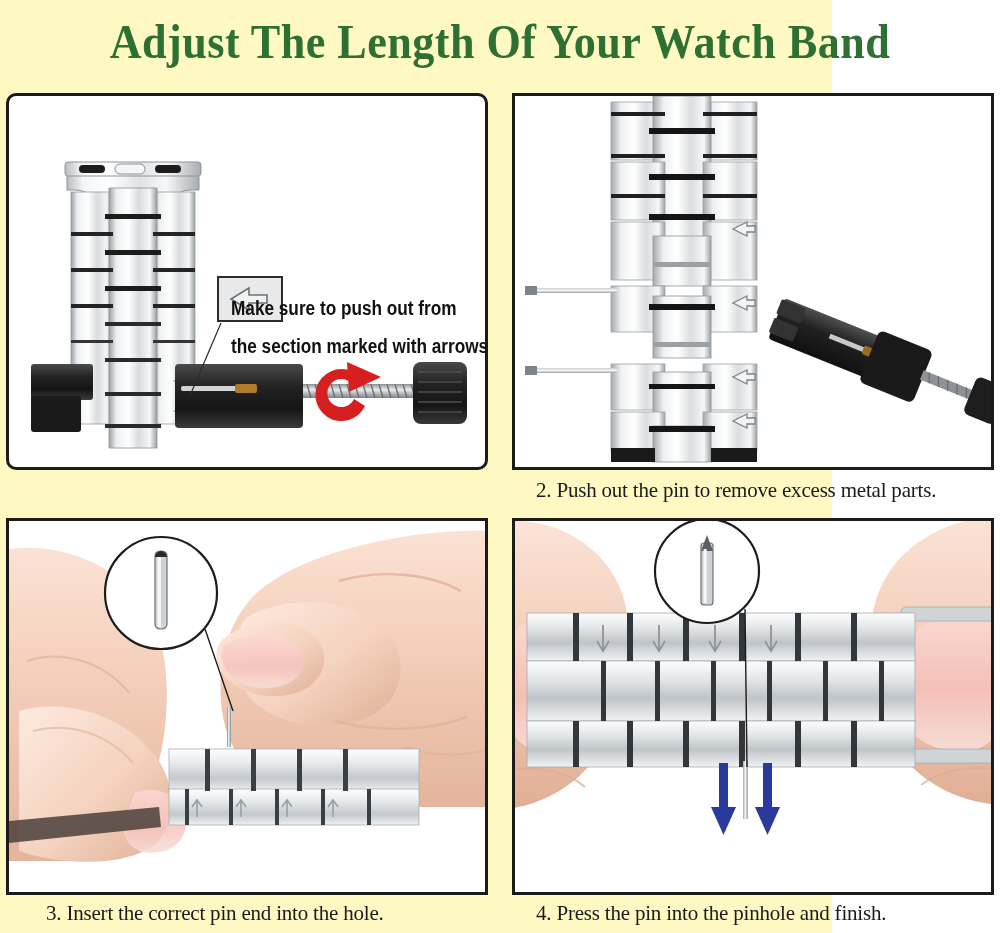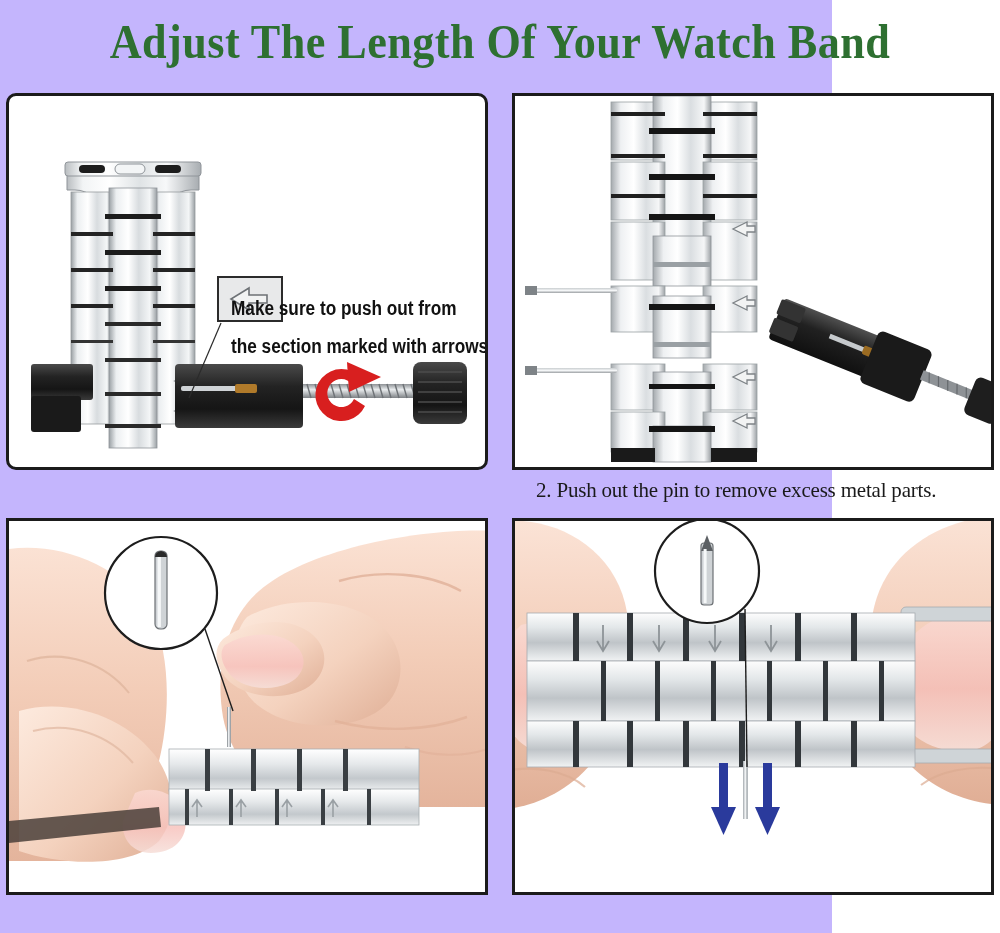--- a/index.html
+++ b/index.html
@@ -6,21 +6,21 @@
   * { box-sizing: border-box; margin: 0; padding: 0; }
   html, body {
     width: 1000px; height: 933px;
     background: #ffffff;
     font-family: "Liberation Serif", serif;
     overflow: hidden;
   }
   #page {
     position: relative;
     width: 832px; height: 933px;
-    background: #c4b5fd;
+    background: #fef9c3;
   }
 
   
   .title {
     position: absolute;
     left: 0; top: 14px; width: 1000px;
     text-align: center;
     font-family: "Liberation Serif", serif;
     font-size: 48px;
     font-weight: bold;
@@ -489,14 +489,16 @@
         <rect x="186" y="22" width="12" height="62" rx="3" fill="#cfd3d6" stroke="#6d7175" stroke-width="1.2"></rect>
         <path d="M186 30 L192 14 L198 30 Z" fill="#5c6064"></path>
         <rect x="188.6" y="28" width="3" height="54" fill="#f6f8f9"></rect>
         <path d="M230 88 L232 246" stroke="#1d1d1d" stroke-width="1.4" fill="none"></path>
       </g>
     </svg>
 
   </div>
 
   <div class="caption cap2">2. Push out the pin to remove excess metal parts.</div>
+  <div class="caption cap3">3. Insert the correct pin end into the hole.</div>
+  <div class="caption cap4">4. Press the pin into the pinhole and finish.</div>
 
 </div>
 
 </body></html>

